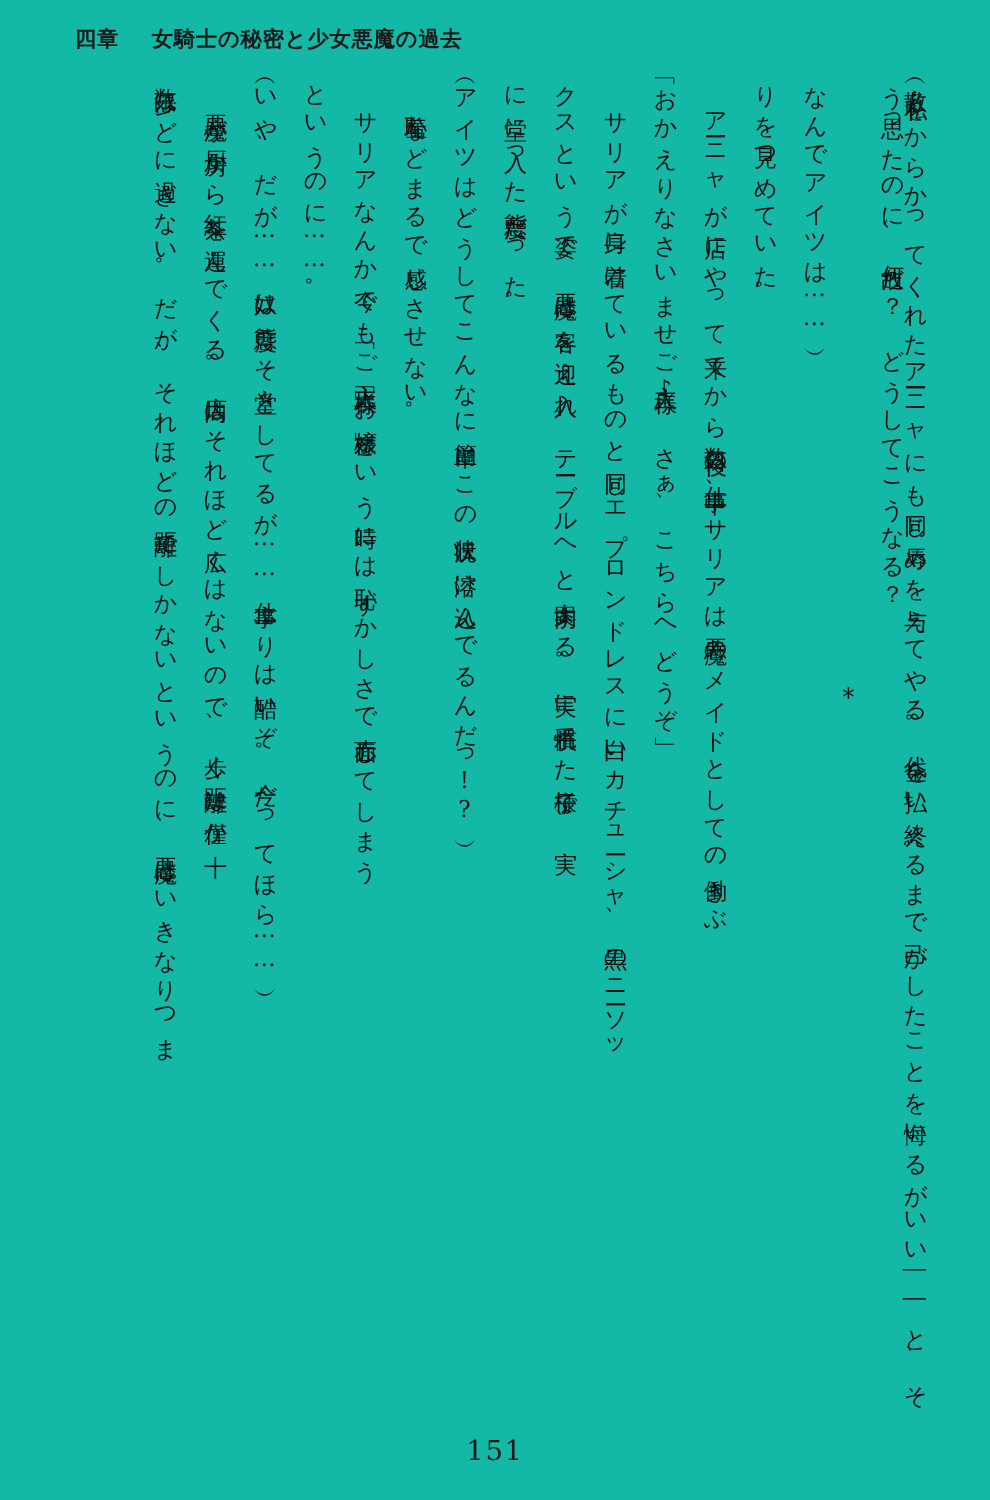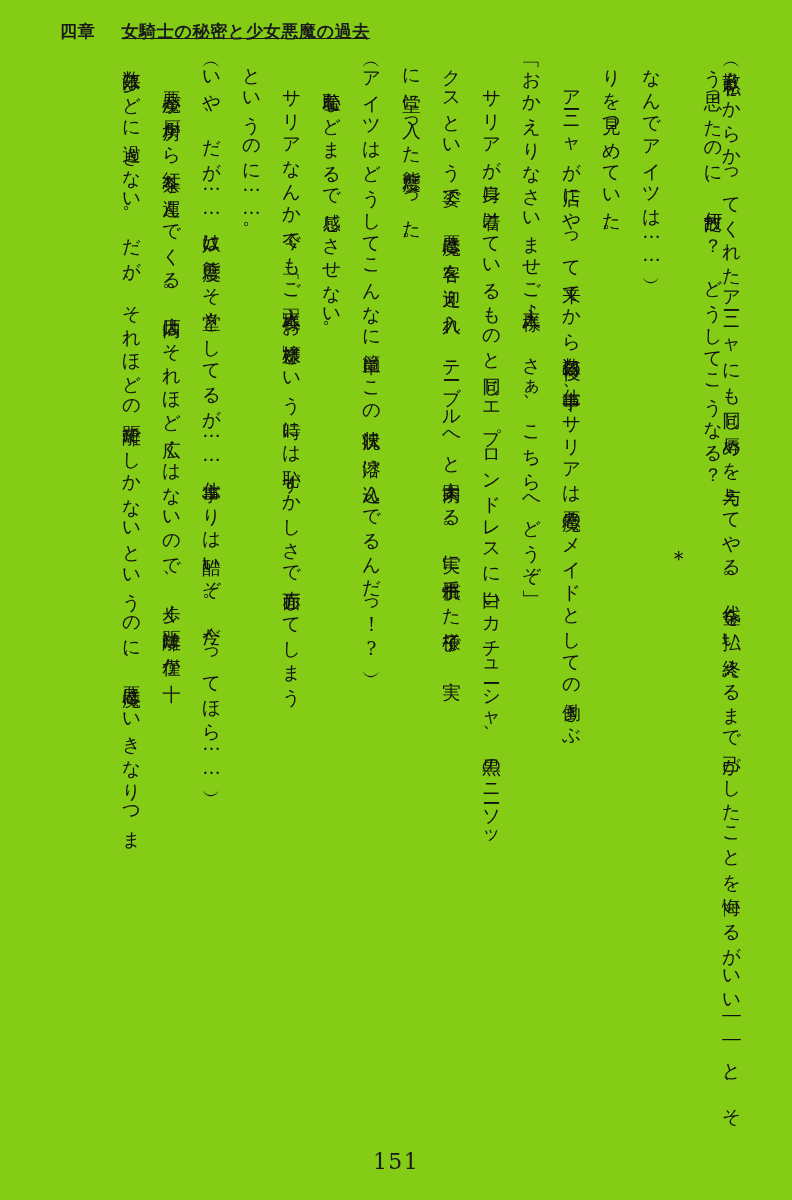--- a/index.html
+++ b/index.html
@@ -14,21 +14,21 @@
     font-family: "DejaVu Serif", "Liberation Serif", serif;
     color: #111111;
     overflow: hidden;
   }
 
   .page {
     position: absolute;
     inset: 0;
     width: 792px;
     height: 1200px;
-    background: #84cc16;
+    background: #14b8a6;
   }
 
   
   .header {
     position: absolute;
     top: 16px;
     left: 60px;
     right: 60px;
     height: 30px;
     display: flex;
@@ -37,21 +37,20 @@
     font-size: 17px;
     letter-spacing: 0.04em;
     color: #1a1a1a;
     font-weight: 600;
   }
   .header .chap {
     font-weight: 600;
   }
   .header .chap-title {
     font-weight: 700;
-    text-decoration: underline;
   }
 
   
   .body-area {
     position: absolute;
     top: 56px;
     left: 48px;
     right: 52px;
     bottom: 74px;
     display: flex;

